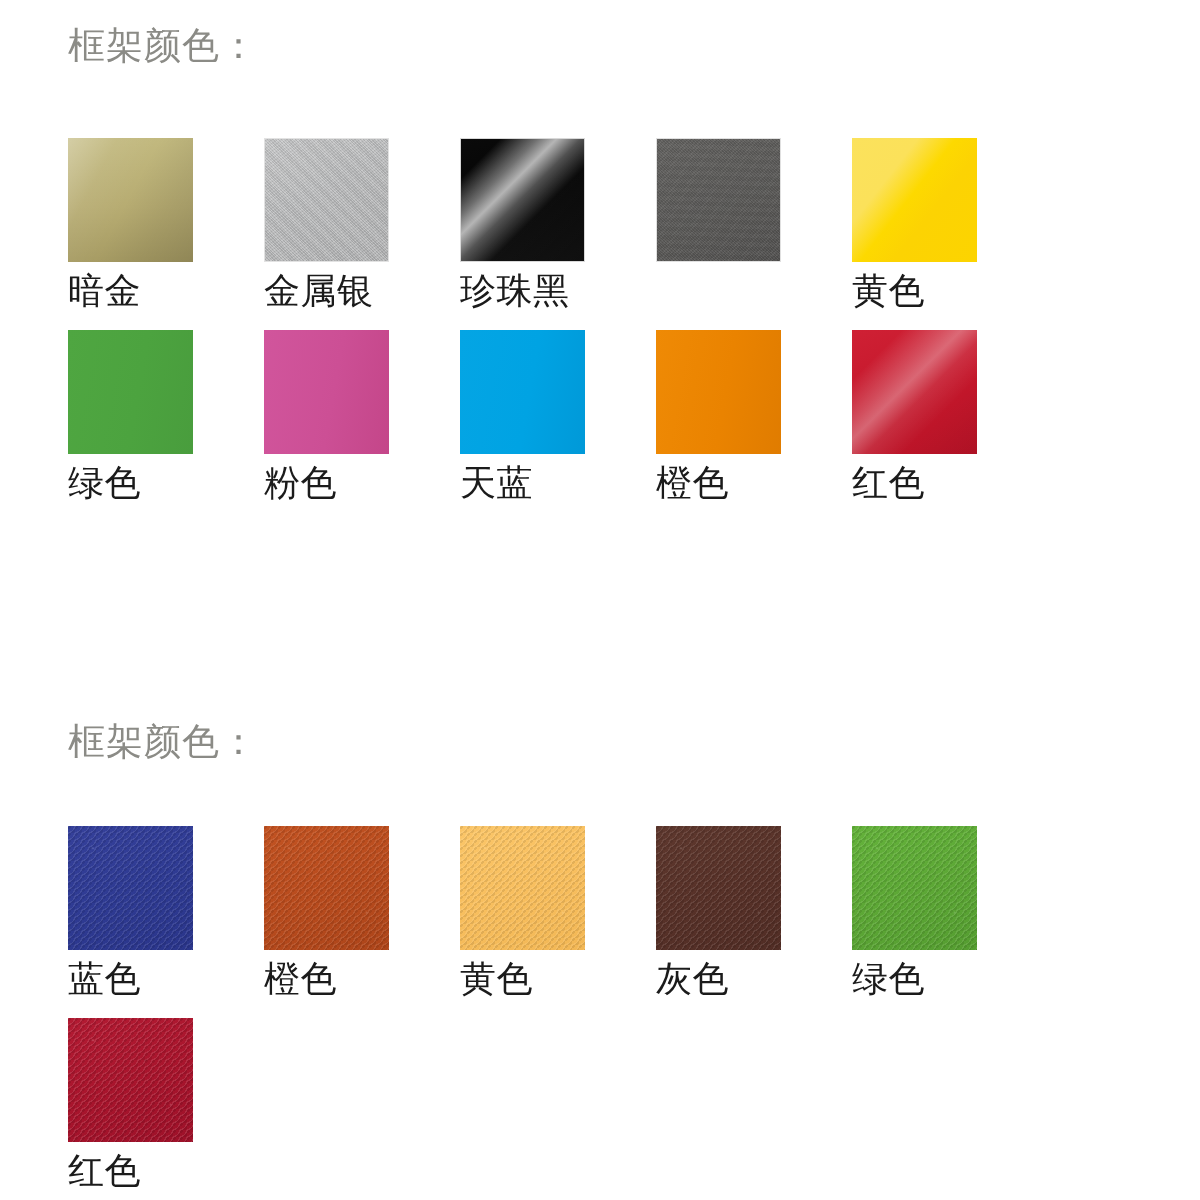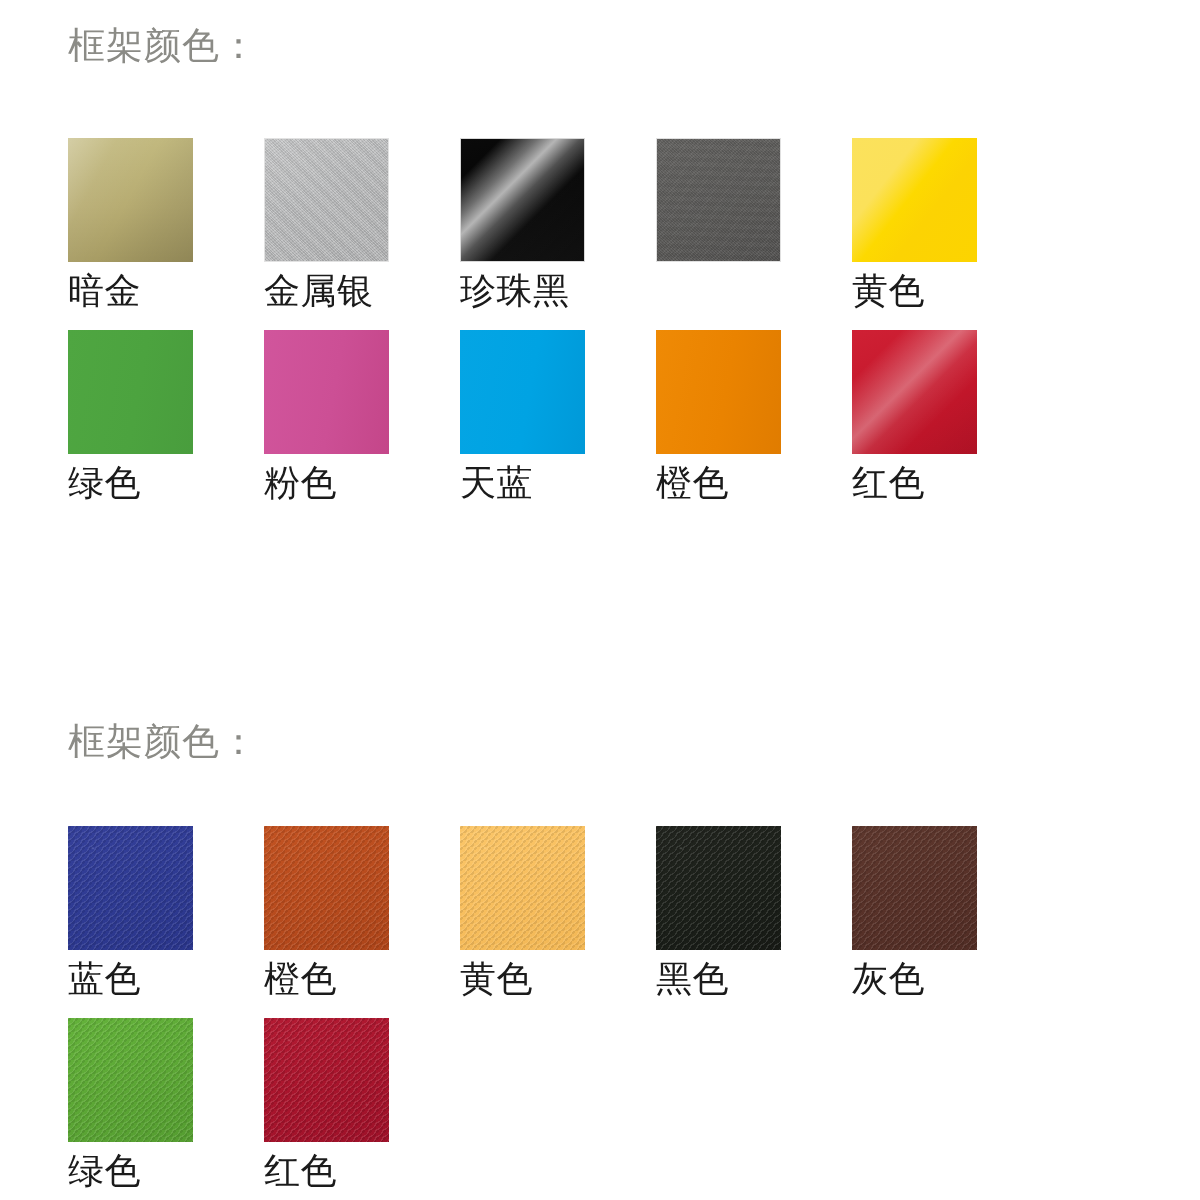--- a/index.html
+++ b/index.html
@@ -320,24 +320,20 @@
       <div class="swatch-cell">
         <div class="swatch cush-orange leather"></div>
         <div class="swatch-label">橙色</div>
       </div>
       <div class="swatch-cell">
         <div class="swatch cush-yellow leather"></div>
         <div class="swatch-label">黄色</div>
       </div>
 
       <div class="swatch-cell">
-        <div class="swatch cush-black leather"></div>
-        <div class="swatch-label">黑色</div>
-      </div>
-      <div class="swatch-cell">
         <div class="swatch cush-brown leather"></div>
         <div class="swatch-label">灰色</div>
       </div>
       <div class="swatch-cell">
         <div class="swatch cush-green leather"></div>
         <div class="swatch-label">绿色</div>
       </div>
       <div class="swatch-cell">
         <div class="swatch cush-red leather"></div>
         <div class="swatch-label">红色</div>

